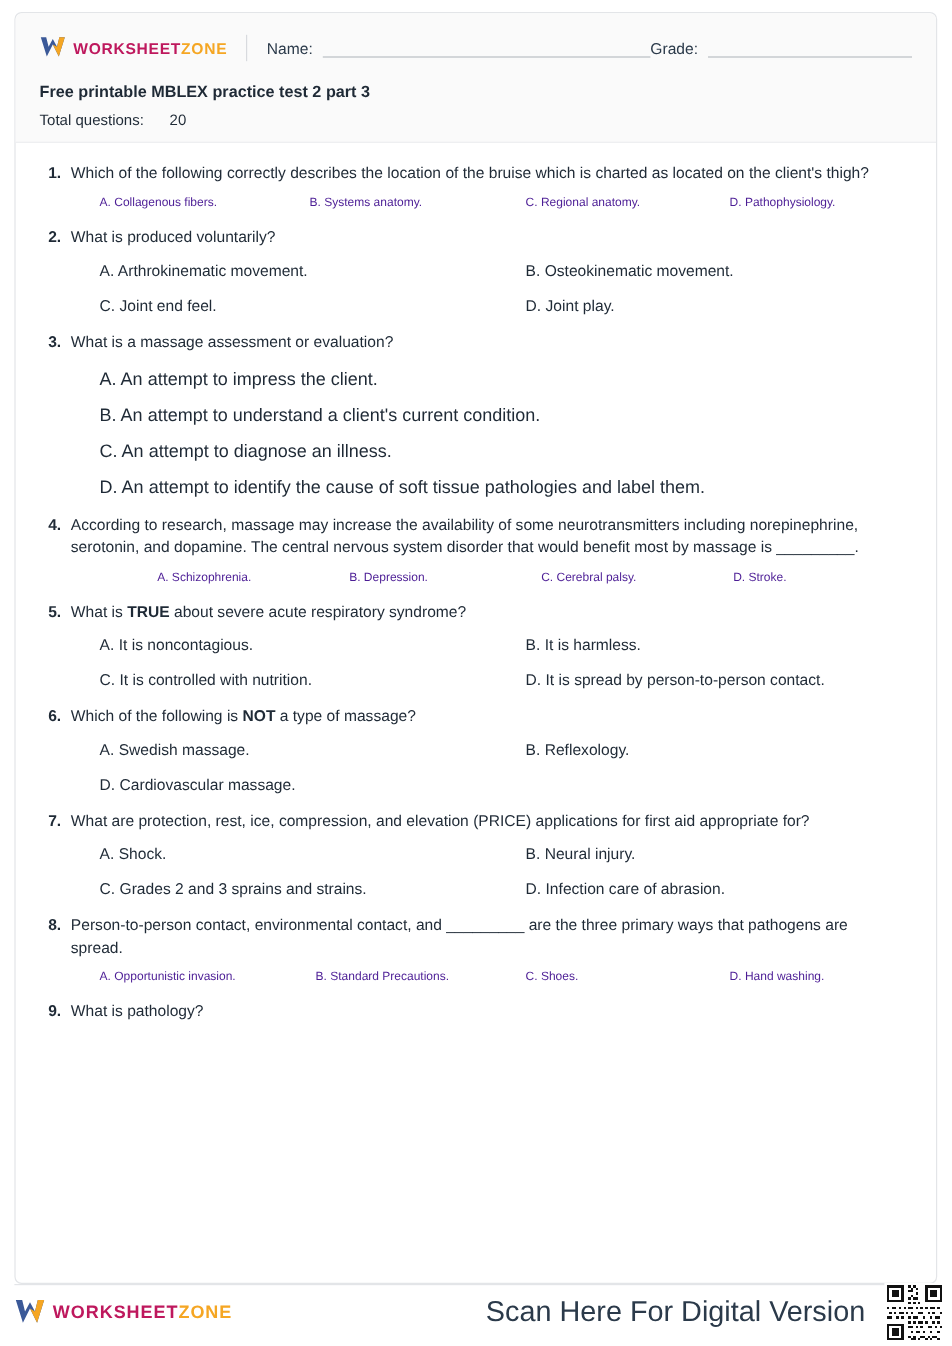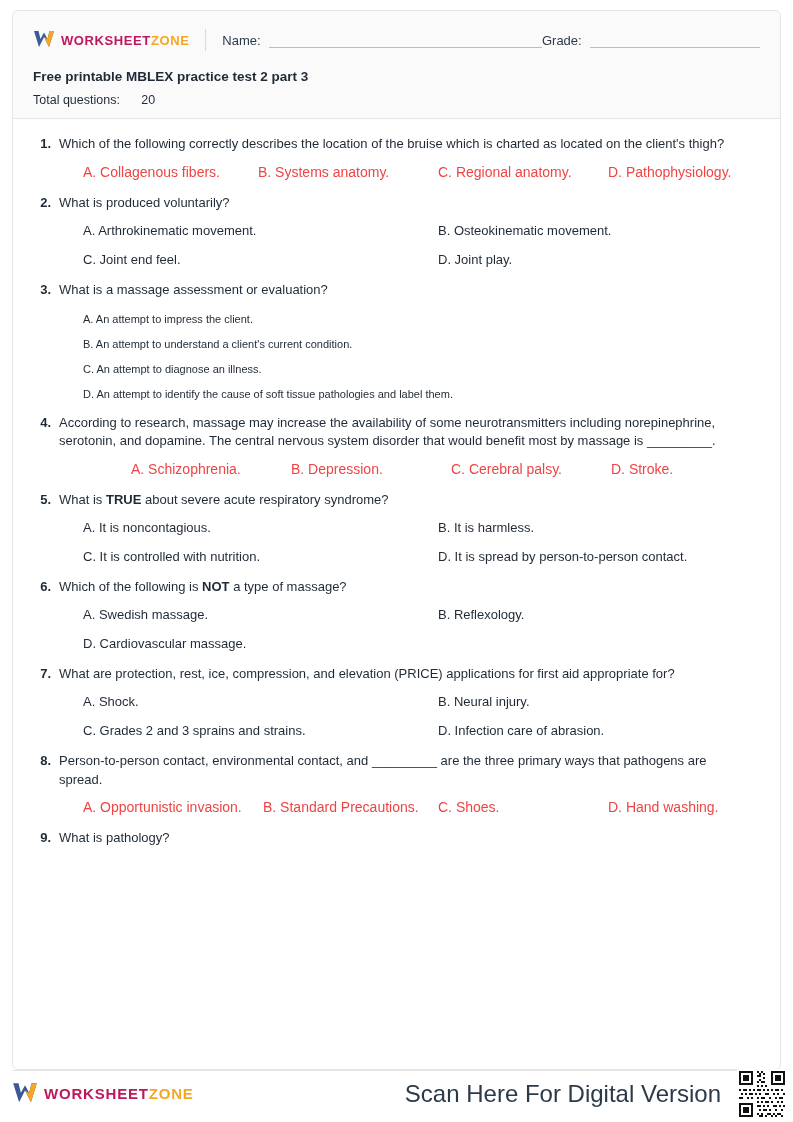--- a/index.html
+++ b/index.html
@@ -117,30 +117,30 @@
     line-height: 1.45;
     max-width: 690px;
   }
   .q-text b { font-weight: bold; }
 
   .opts { margin: 0 0 0 48px; }
   .opts.row4 {
     display: flex;
     margin-top: 10px;
   }
-  .opts.row4 .opt { font-size: 14px; color: #ef4444; }
+  .opts.row4 .opt { font-size: 10px; color: #4c1d95; }
   .opts.grid2 {
     display: grid;
     grid-template-columns: 355px 1fr;
     row-gap: 14px;
     margin-top: 10px;
   }
   .opts.grid2 .opt { font-size: 13px; color: #1f2a36; }
   .opts.stack .opt {
-    font-size: 11px;
+    font-size: 15px;
     color: #1f2a36;
     margin-top: 13px;
   }
 
   
   .footer {
     position: absolute;
     left: 12px;
     top: 1070px;
     width: 769px;

